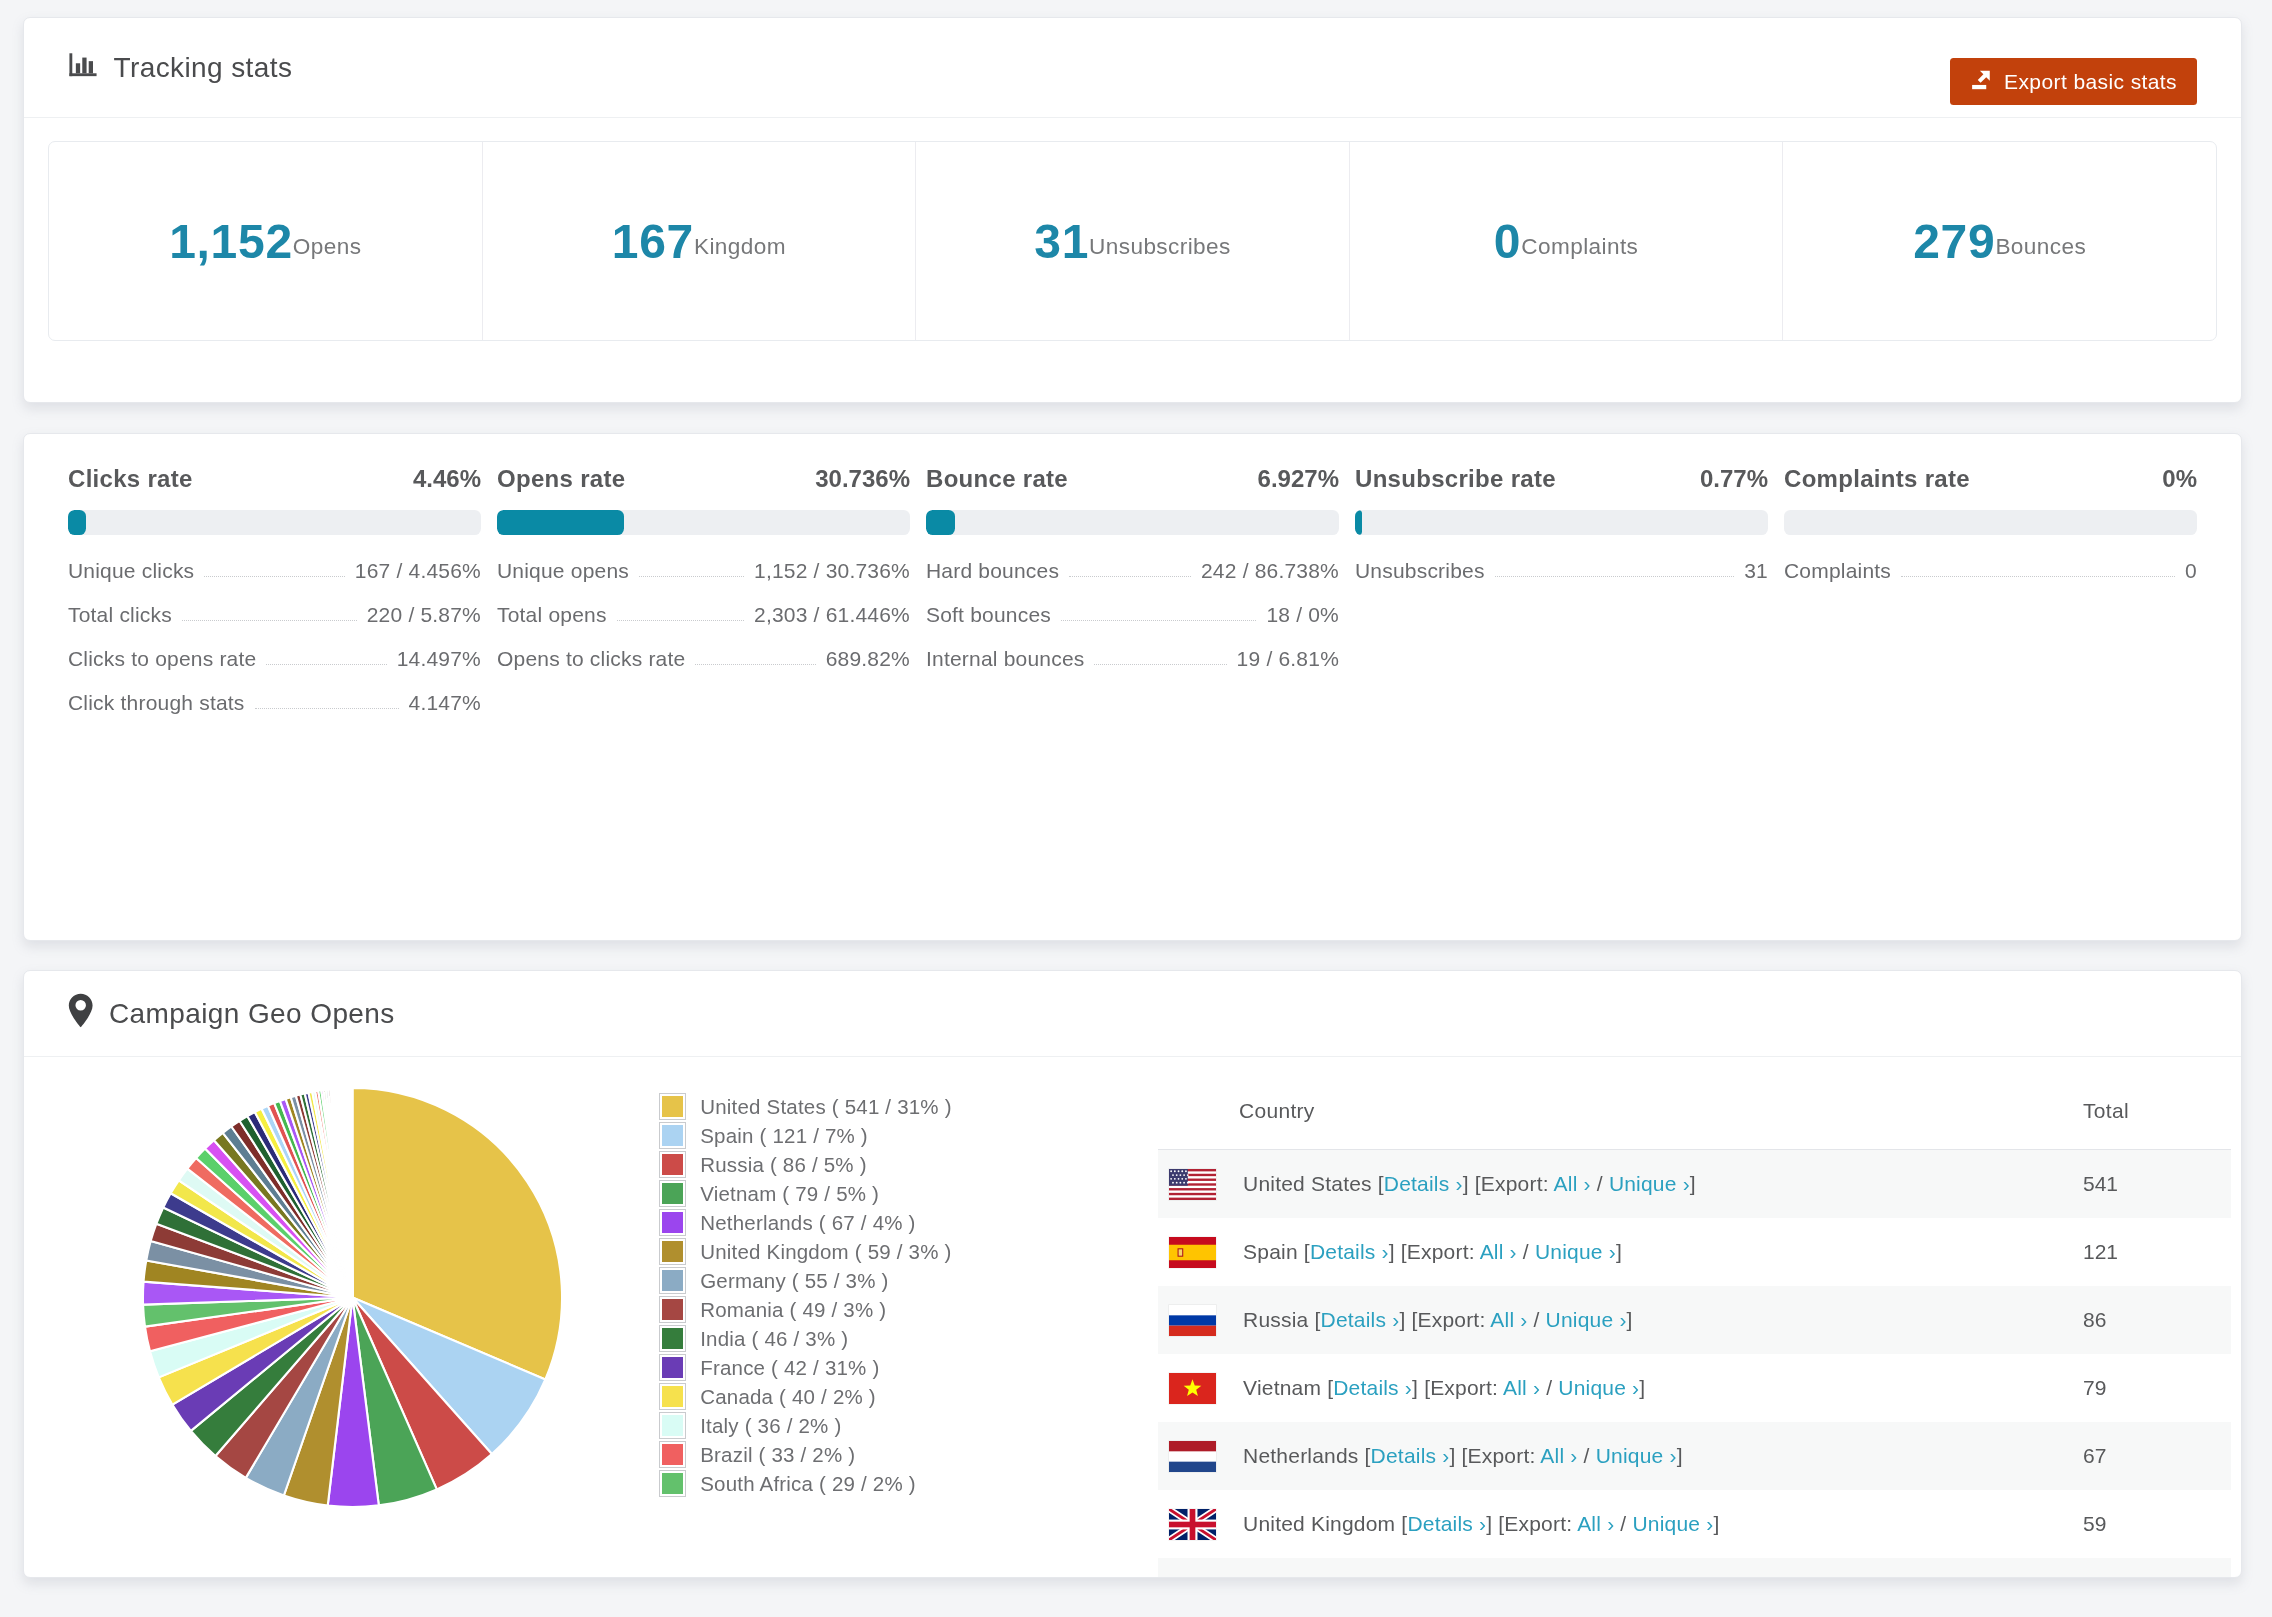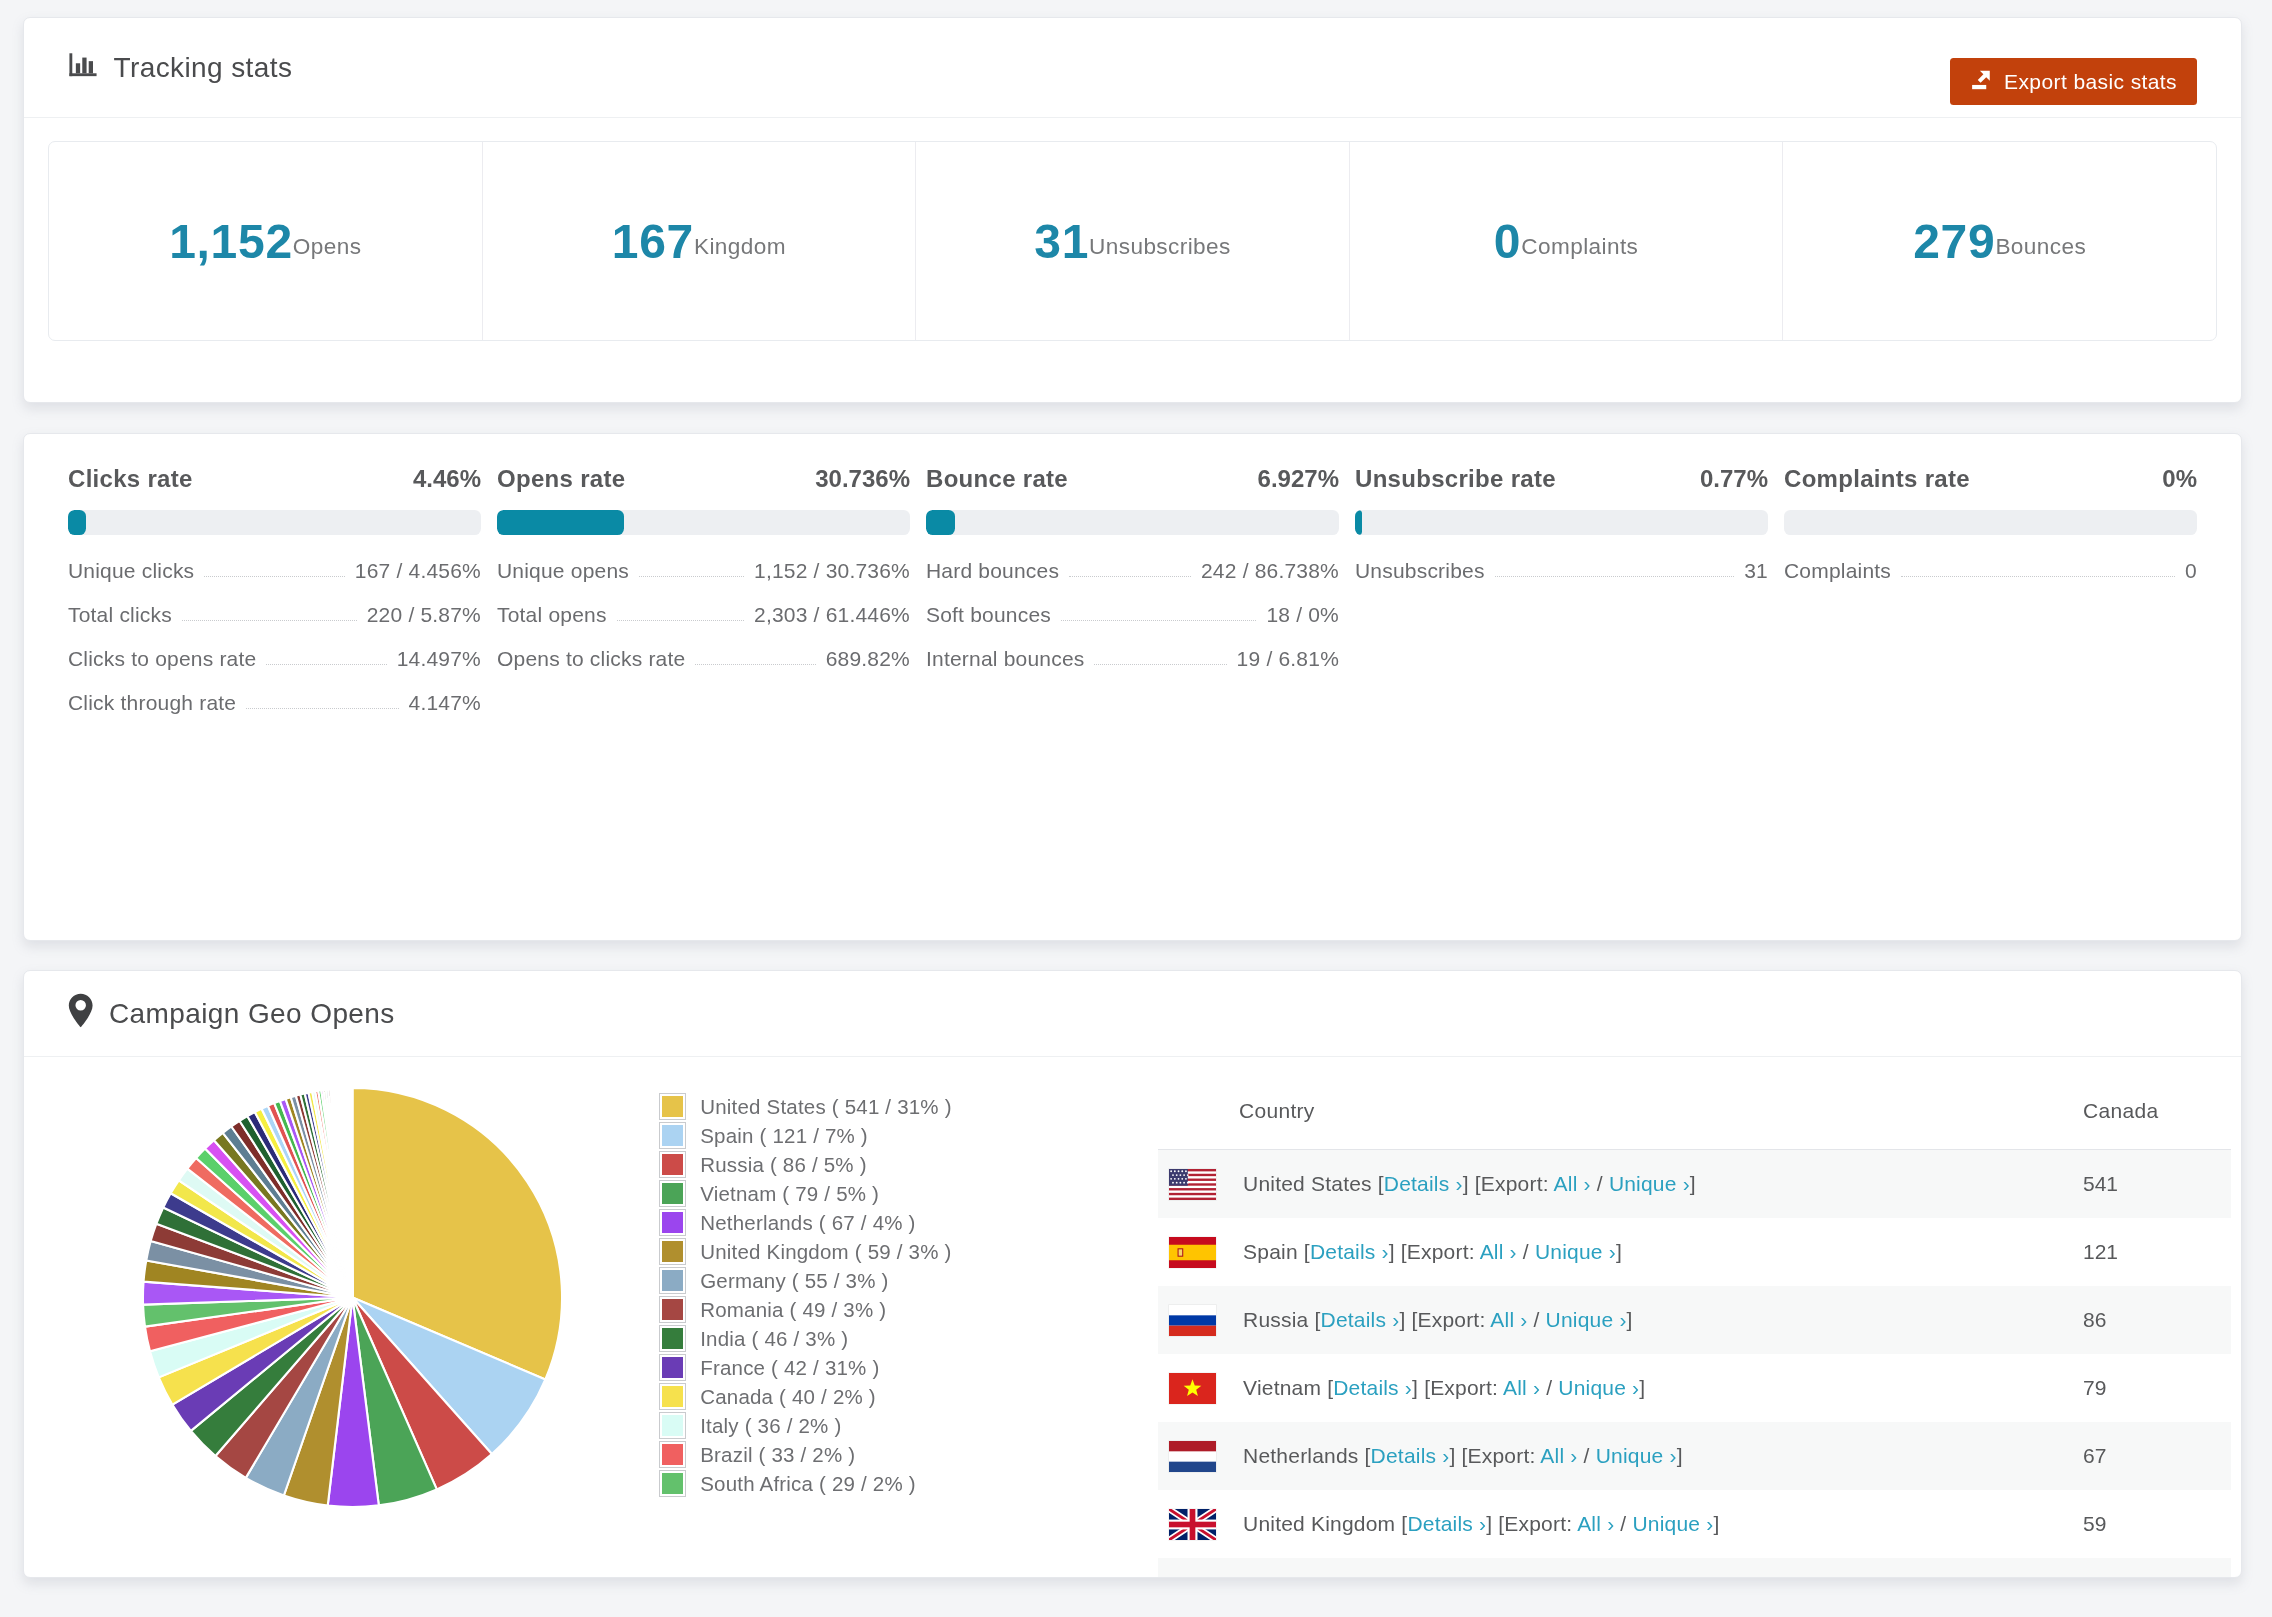--- a/index.html
+++ b/index.html
@@ -151,21 +151,21 @@
             <span class="lbl">Total clicks</span>
             <span class="leader"></span>
             <span class="val">220 / 5.87%</span>
           </div>
           <div class="mrow">
             <span class="lbl">Clicks to opens rate</span>
             <span class="leader"></span>
             <span class="val">14.497%</span>
           </div>
           <div class="mrow">
-            <span class="lbl">Click through rate</span>
+            <span class="lbl">Click through stats</span>
             <span class="leader"></span>
             <span class="val">4.147%</span>
           </div>
         </div>
       </div>
       <div class="rate-section">
         <div class="rate-head">
           <span class="rate-title">Opens rate</span>
           <span class="rate-value">30.736%</span>
         </div>
@@ -416,21 +416,21 @@
         <span class="legend-swatch">
           <i style="background: rgb(99, 193, 108);"></i>
         </span>
         <span class="legend-text">South Africa ( 29 / 2% )</span>
       </div>
     </div>
 
   <div id="geo-table">
     <div class="t-head">
       <div class="th-country">Country</div>
-      <div class="th-total">Canada</div>
+      <div class="th-total">Total</div>
     </div>
     <div id="geo-table-body">
         <div class="t-row striped">
           <span class="t-flag"><svg width="47" height="31" viewBox="0 0 66 44" preserveAspectRatio="none">
               <rect width="66" height="44" fill="#b22234"></rect>
               <rect y="3.38" width="66" height="3.38" fill="#ffffff"></rect>
               <rect y="10.15" width="66" height="3.38" fill="#ffffff"></rect>
               <rect y="16.92" width="66" height="3.38" fill="#ffffff"></rect>
               <rect y="23.69" width="66" height="3.38" fill="#ffffff"></rect>
               <rect y="30.46" width="66" height="3.38" fill="#ffffff"></rect>

